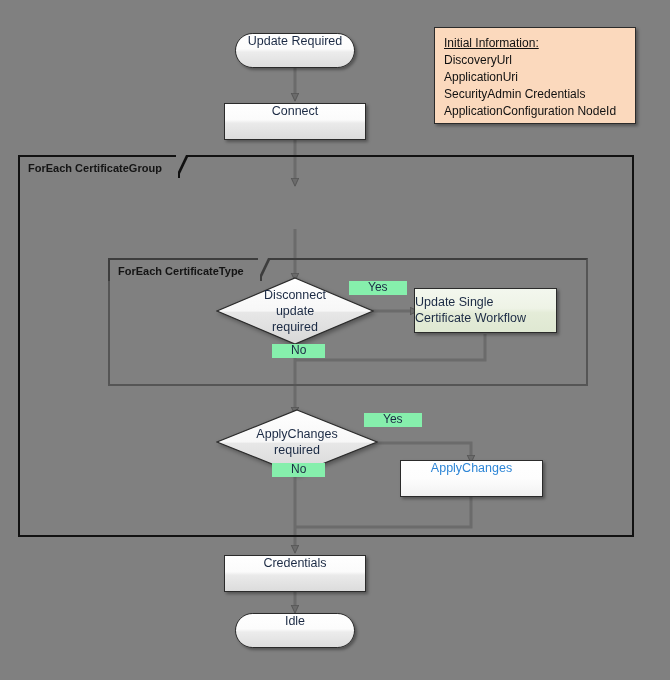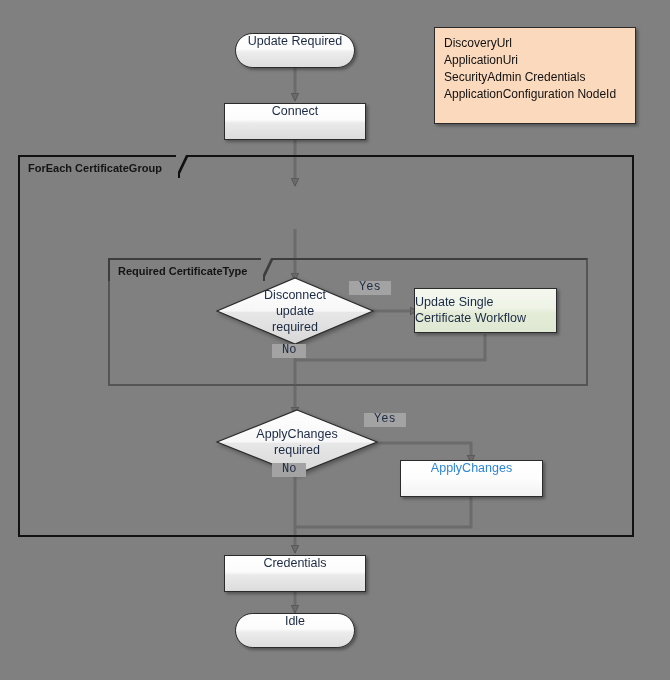--- a/index.html
+++ b/index.html
@@ -58,27 +58,26 @@
     position:absolute;inset:0;
     display:flex;align-items:center;justify-content:center;
     flex-direction:column;
     font-size:12.5px;color:#1b2a44;line-height:1.28;
     pointer-events:none;
   }
 
   
   .elabel{
     position:absolute;
-    background:#a3a3a3;
+    background:#86efac;
     font-size:12px;
     color:#1b2a44;
-    padding:0 10px;
+    padding:0 19px;
     line-height:1.15;
     z-index:4;
-    font-family:Liberation Mono, monospace;
   }
 
   
   .group{
     position:absolute;
     box-sizing:border-box;
     z-index:1;
   }
   .group.outer{
     border:2px solid #111111;
@@ -148,21 +147,21 @@
 <div id="canvas">
 
   <div class="group outer" style="left:18px;top:155px;width:616px;height:382px;">
     <div class="grouptab">
       <span class="tabtxt">ForEach CertificateGroup</span>
     </div>
   </div>
 
   <div class="group inner" style="left:108px;top:258px;width:480px;height:128px;">
     <div class="grouptab">
-      <span class="tabtxt">Required CertificateType</span>
+      <span class="tabtxt">ForEach CertificateType</span>
     </div>
   </div>
 
   <svg id="wires" viewBox="0 0 670 680">
     <defs>
       <marker id="ah" markerWidth="9" markerHeight="9" refX="4.2" refY="4.3" orient="auto" markerUnits="userSpaceOnUse">
         <path d="M0.4,0.6 L8.4,4.3 L0.4,8.0 z" fill="#6b6b6b" stroke="#4a4a4a" stroke-width="0.7"></path>
       </marker>
     </defs>
     <g stroke="#6b6b6b" stroke-width="3" fill="none">
@@ -247,19 +246,20 @@
   <div class="node pill" style="left:235px;top:613px;width:120px;height:35px;">
     <span class="txt">Idle</span>
   </div>
 
   <div class="elabel" style="left:349px;top:281px;">Yes</div>
   <div class="elabel" style="left:272px;top:344px;">No</div>
   <div class="elabel" style="left:364px;top:413px;">Yes</div>
   <div class="elabel" style="left:272px;top:463px;">No</div>
 
   <div class="note" style="left:434px;top:27px;width:202px;height:97px;">
+    <div class="hdr">Initial Information:</div>
     <div>DiscoveryUrl</div>
     <div>ApplicationUri</div>
     <div>SecurityAdmin Credentials</div>
     <div>ApplicationConfiguration NodeId</div>
   </div>
 
 </div>
 
 </body></html>

